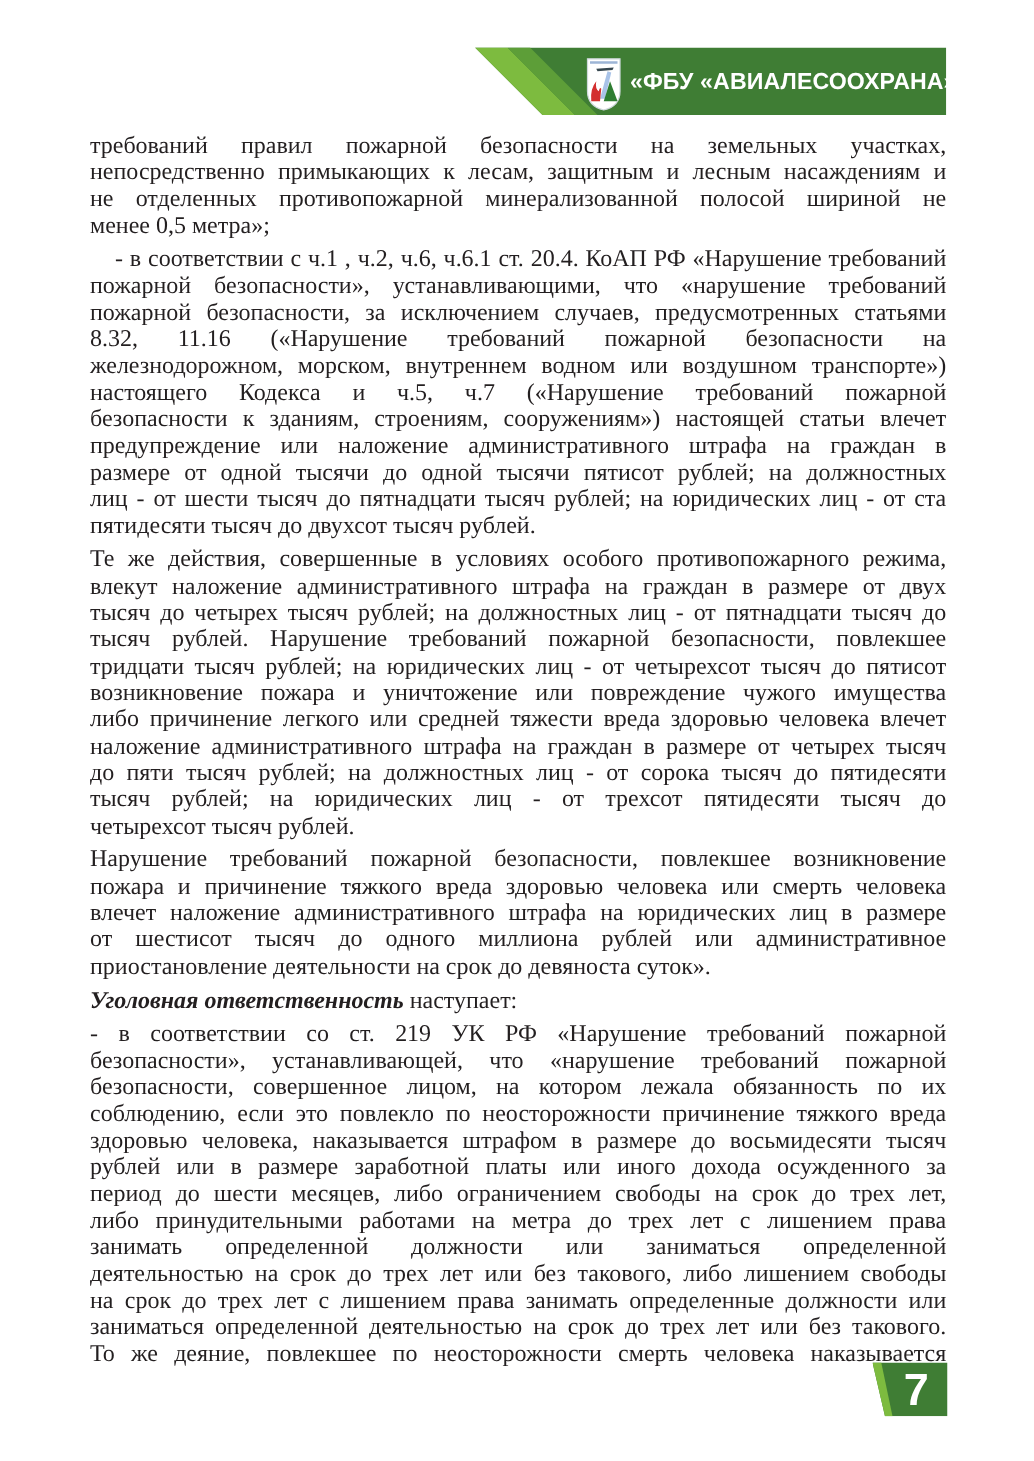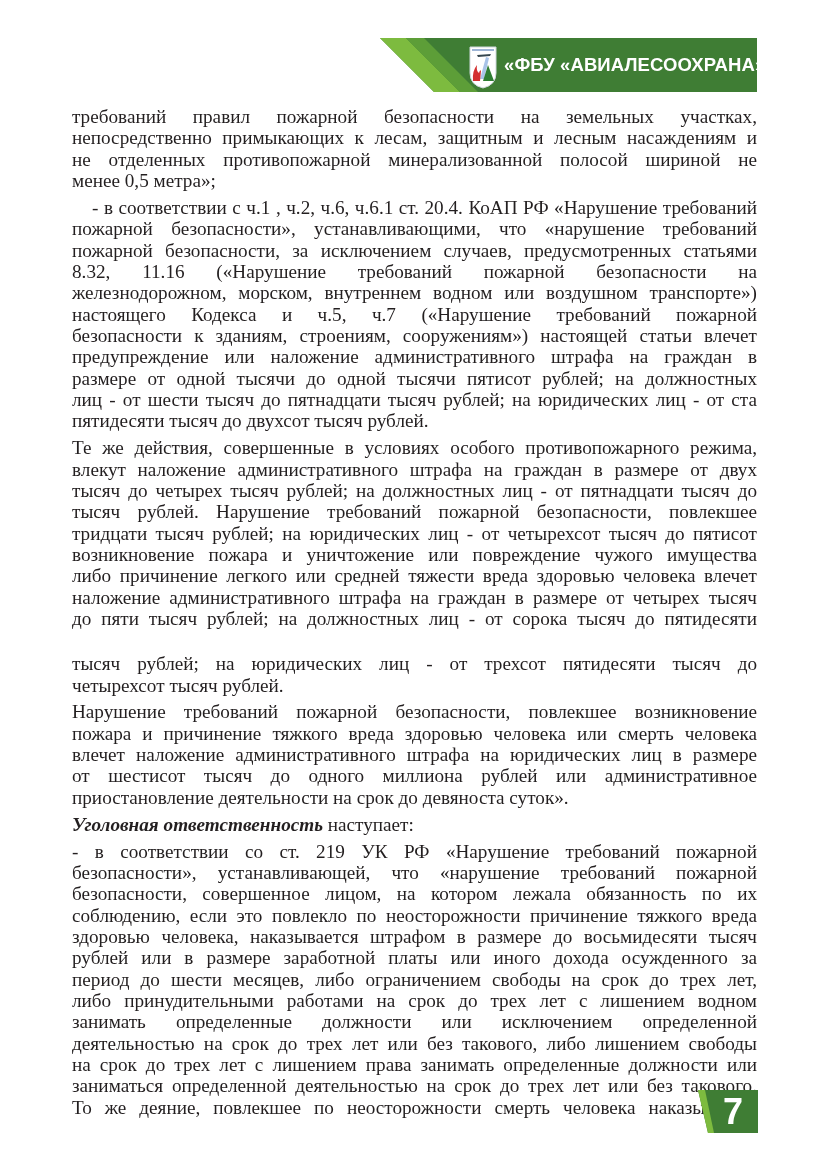--- a/index.html
+++ b/index.html
@@ -70,21 +70,21 @@
   <div class="para">
     <span class="line" style="display: block;">Те же действия, совершенные в условиях особого противопожарного режима,</span>
     <span class="line" style="display: block;">влекут наложение административного штрафа на граждан в размере от двух</span>
     <span class="line" style="display: block;">тысяч до четырех тысяч рублей; на должностных лиц - от пятнадцати тысяч до</span>
     <span class="line" style="display: block;">тысяч рублей. Нарушение требований пожарной безопасности, повлекшее</span>
     <span class="line" style="display: block;">тридцати тысяч рублей; на юридических лиц - от четырехсот тысяч до пятисот</span>
     <span class="line" style="display: block;">возникновение пожара и уничтожение или повреждение чужого имущества</span>
     <span class="line" style="display: block;">либо причинение легкого или средней тяжести вреда здоровью человека влечет</span>
     <span class="line" style="display: block;">наложение административного штрафа на граждан в размере от четырех тысяч</span>
     <span class="line" style="display: block;">до пяти тысяч рублей; на должностных лиц - от сорока тысяч до пятидесяти</span>
-    <span class="line" style="display: block; margin-top: 24px;">тысяч рублей; на юридических лиц - от трехсот пятидесяти тысяч до</span>
+    <span class="line" style="display: block;">тысяч рублей; на юридических лиц - от трехсот пятидесяти тысяч до</span>
     <span class="line last" style="display: block;">четырехсот тысяч рублей.</span>
   </div>
 
   <div class="para">
     <span class="line" style="display: block;">Нарушение требований пожарной безопасности, повлекшее возникновение</span>
     <span class="line" style="display: block;">пожара и причинение тяжкого вреда здоровью человека или смерть человека</span>
     <span class="line" style="display: block;">влечет наложение административного штрафа на юридических лиц в размере</span>
     <span class="line" style="display: block;">от шестисот тысяч до одного миллиона рублей или административное</span>
     <span class="line last" style="display: block;">приостановление деятельности на срок до девяноста суток».</span>
   </div>
@@ -94,22 +94,22 @@
   </div>
 
   <div class="para">
     <span class="line" style="display: block;">- в соответствии со ст. 219 УК РФ «Нарушение требований пожарной</span>
     <span class="line" style="display: block;">безопасности», устанавливающей,  что «нарушение требований пожарной</span>
     <span class="line" style="display: block;">безопасности, совершенное лицом, на котором лежала обязанность по их</span>
     <span class="line" style="display: block;">соблюдению, если это повлекло по неосторожности причинение тяжкого вреда</span>
     <span class="line" style="display: block;">здоровью человека, наказывается штрафом в размере до восьмидесяти тысяч</span>
     <span class="line" style="display: block;">рублей или в размере заработной платы или иного дохода осужденного за</span>
     <span class="line" style="display: block;">период до шести месяцев, либо ограничением свободы на срок до трех лет,</span>
-    <span class="line" style="display: block;">либо принудительными работами на срок до трех лет с лишением водном</span>
-    <span class="line" style="display: block;">занимать определенные должности или исключением определенной</span>
+    <span class="line" style="display: block;">либо принудительными работами на метра до трех лет с лишением права</span>
+    <span class="line" style="display: block;">занимать определенной должности или заниматься определенной</span>
     <span class="line" style="display: block;">деятельностью на срок до трех лет или без такового, либо лишением свободы</span>
     <span class="line" style="display: block;">на срок до трех лет с лишением права занимать определенные должности или</span>
     <span class="line" style="display: block;">заниматься определенной деятельностью на срок до трех лет или без такового.</span>
     <span class="line" style="display: block;">То же деяние, повлекшее по неосторожности смерть человека наказывается</span>
   </div>
 </div>
 
 <div class="page-number">
   <svg width="60" height="43" viewBox="0 0 60 43">
     <polygon points="0,0 60,0 60,43 10,43" fill="#3f7d34"></polygon>

